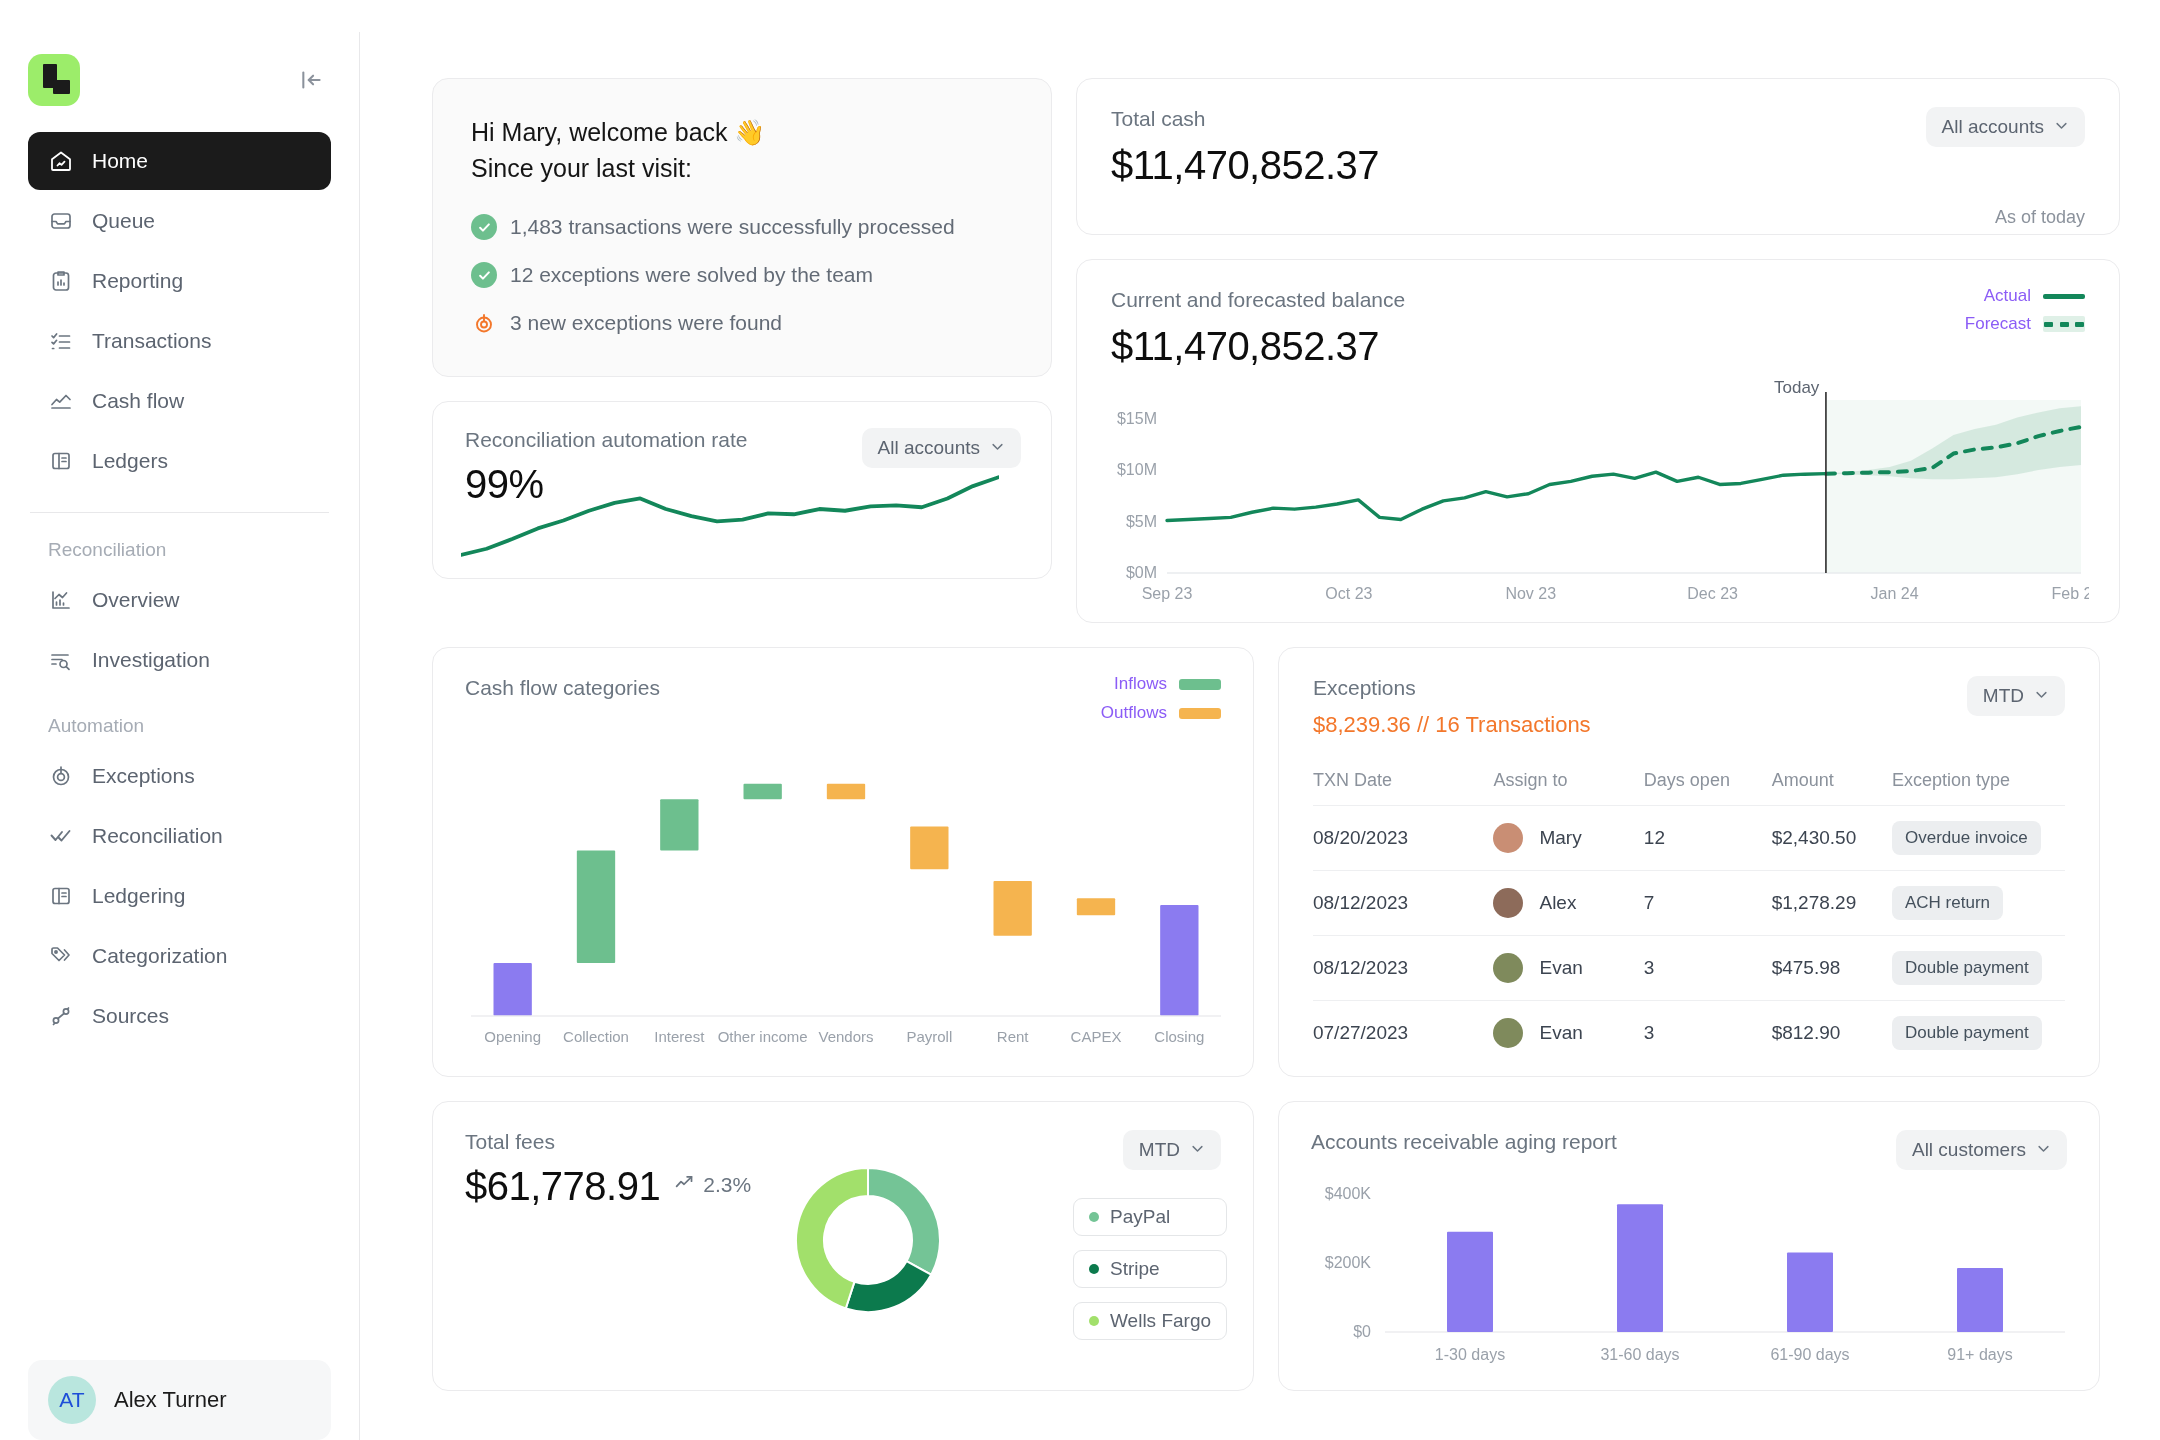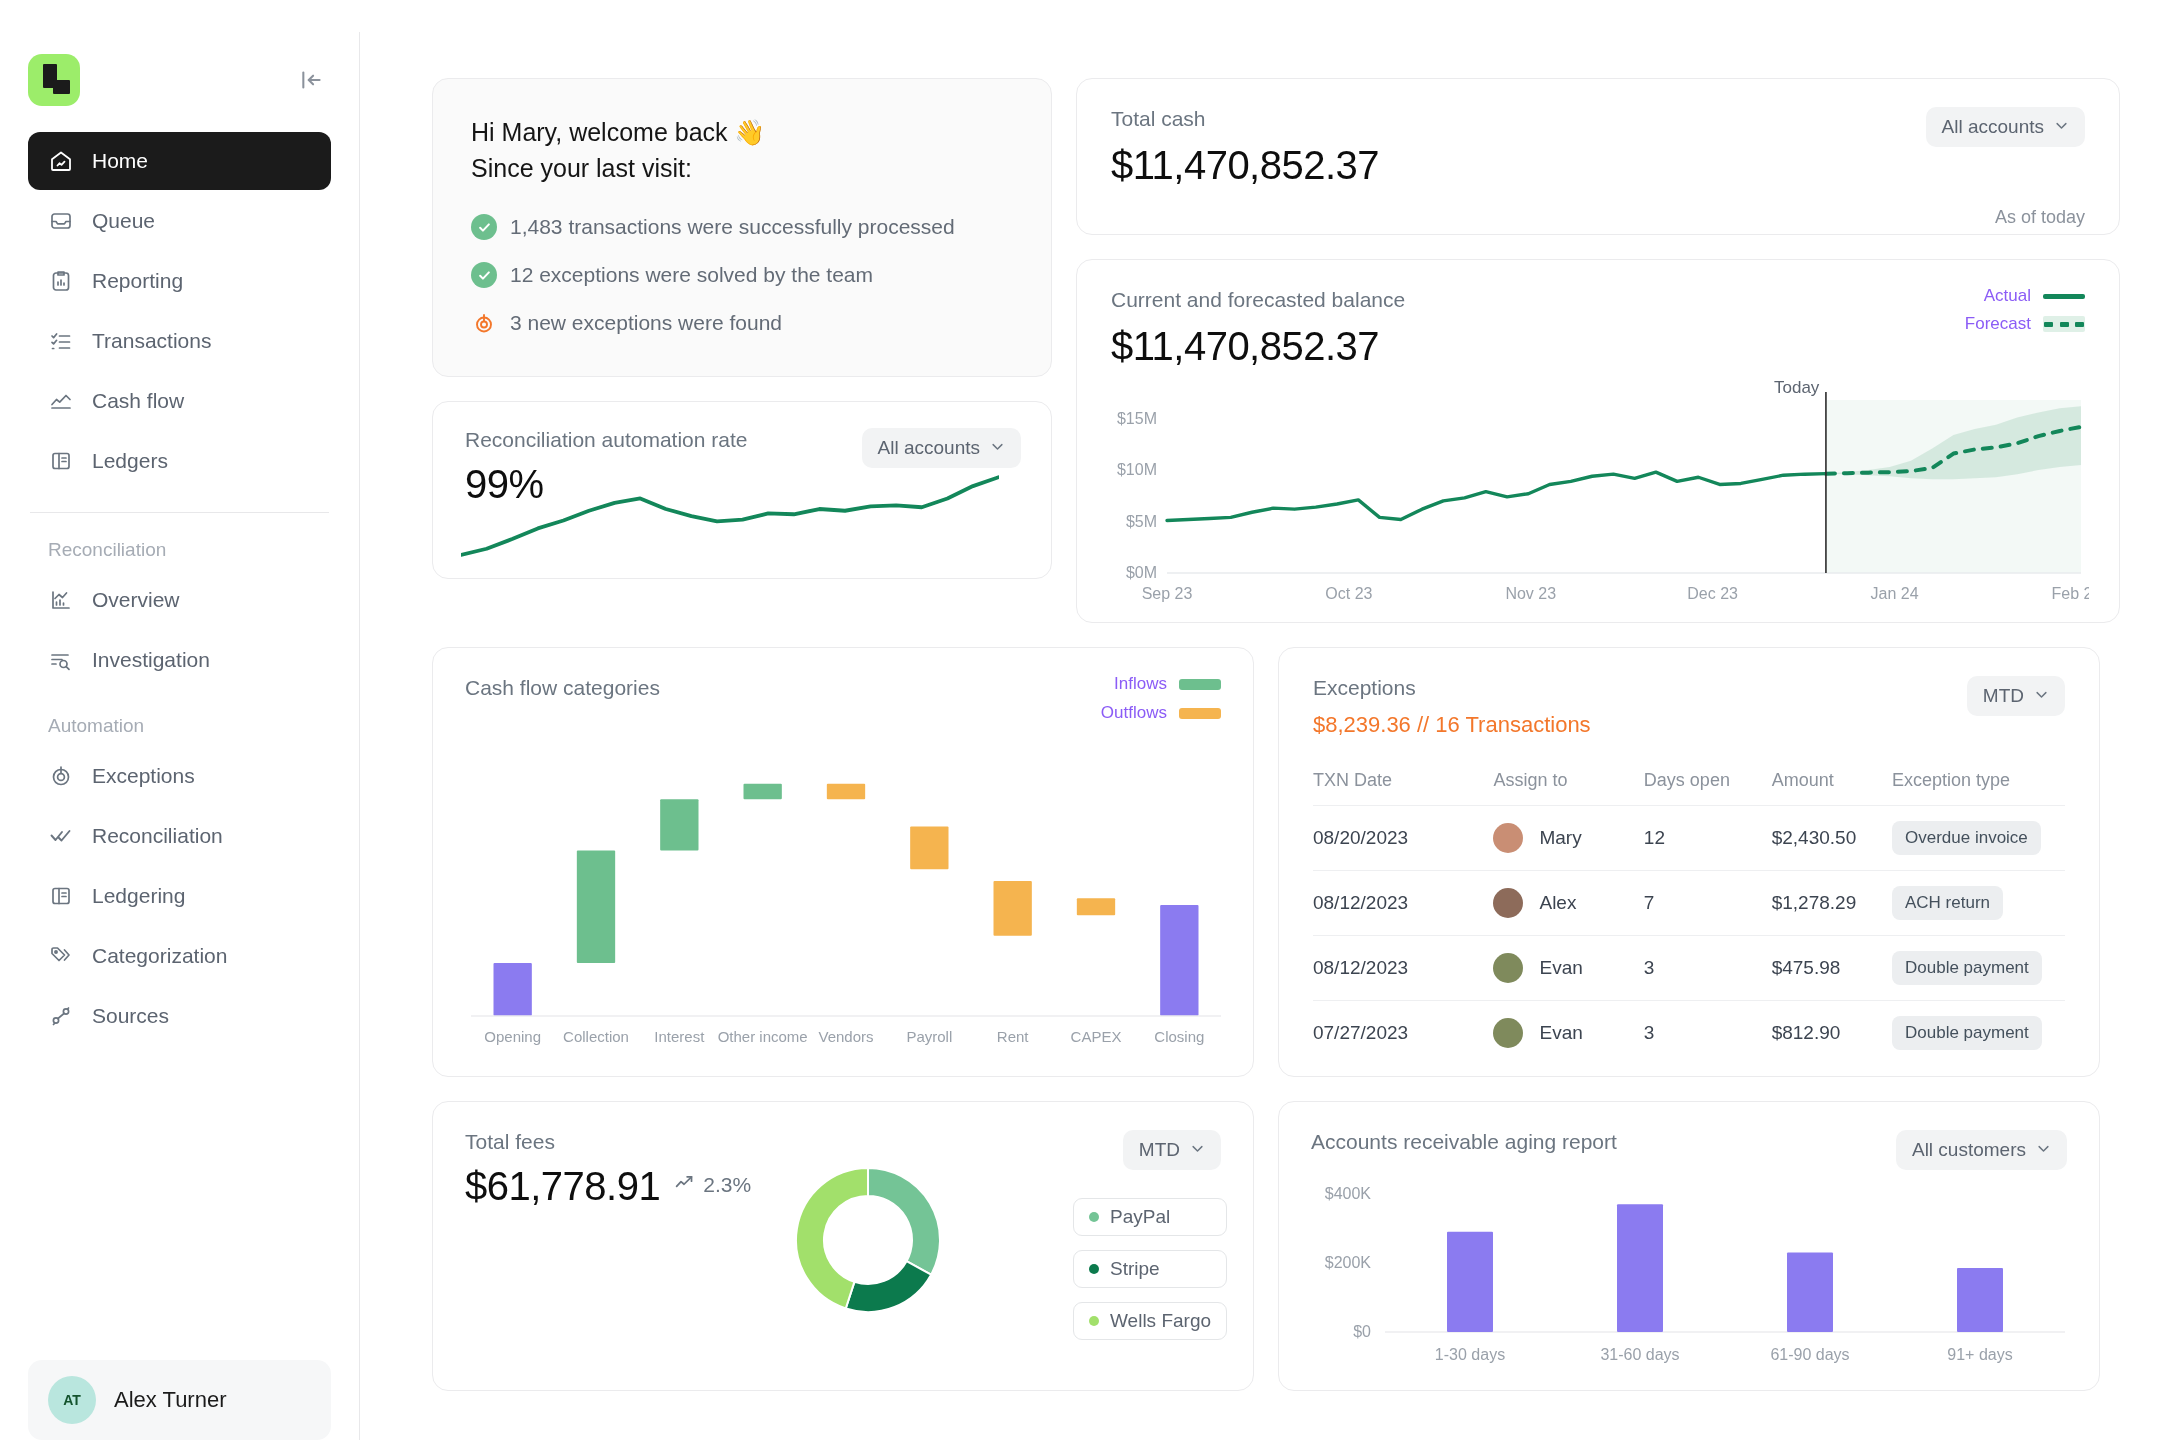--- a/index.html
+++ b/index.html
@@ -43,21 +43,21 @@
 
   .sb-spacer { flex: 1 1 auto; }
   .user-card {
     display: flex; align-items: center; gap: 18px;
     background: #f6f7f8; border-radius: 14px; padding: 16px 20px; margin-bottom: 32px;
     cursor: pointer;
   }
   .avatar-initials {
     width: 48px; height: 48px; border-radius: 50%; background: #b9e6de;
     display: flex; align-items: center; justify-content: center;
-    font-size: 14px; font-weight: bold; color: #14532d; flex: 0 0 48px;
+    font-size: 21px; font-weight: normal; color: #1d4ed8; flex: 0 0 48px;
   }
   .user-name { font-size: 22px; color: #1b1b1b; }
 
   
   .main { flex: 1 1 auto; height: 1440px; padding: 78px 60px 0 72px; overflow: hidden; }
   .grid { display: flex; flex-direction: column; gap: 24px; }
   .row { display: flex; gap: 24px; align-items: flex-start; }
 
   .card {
     background: #ffffff; border: 1px solid #ebebed; border-radius: 16px;

